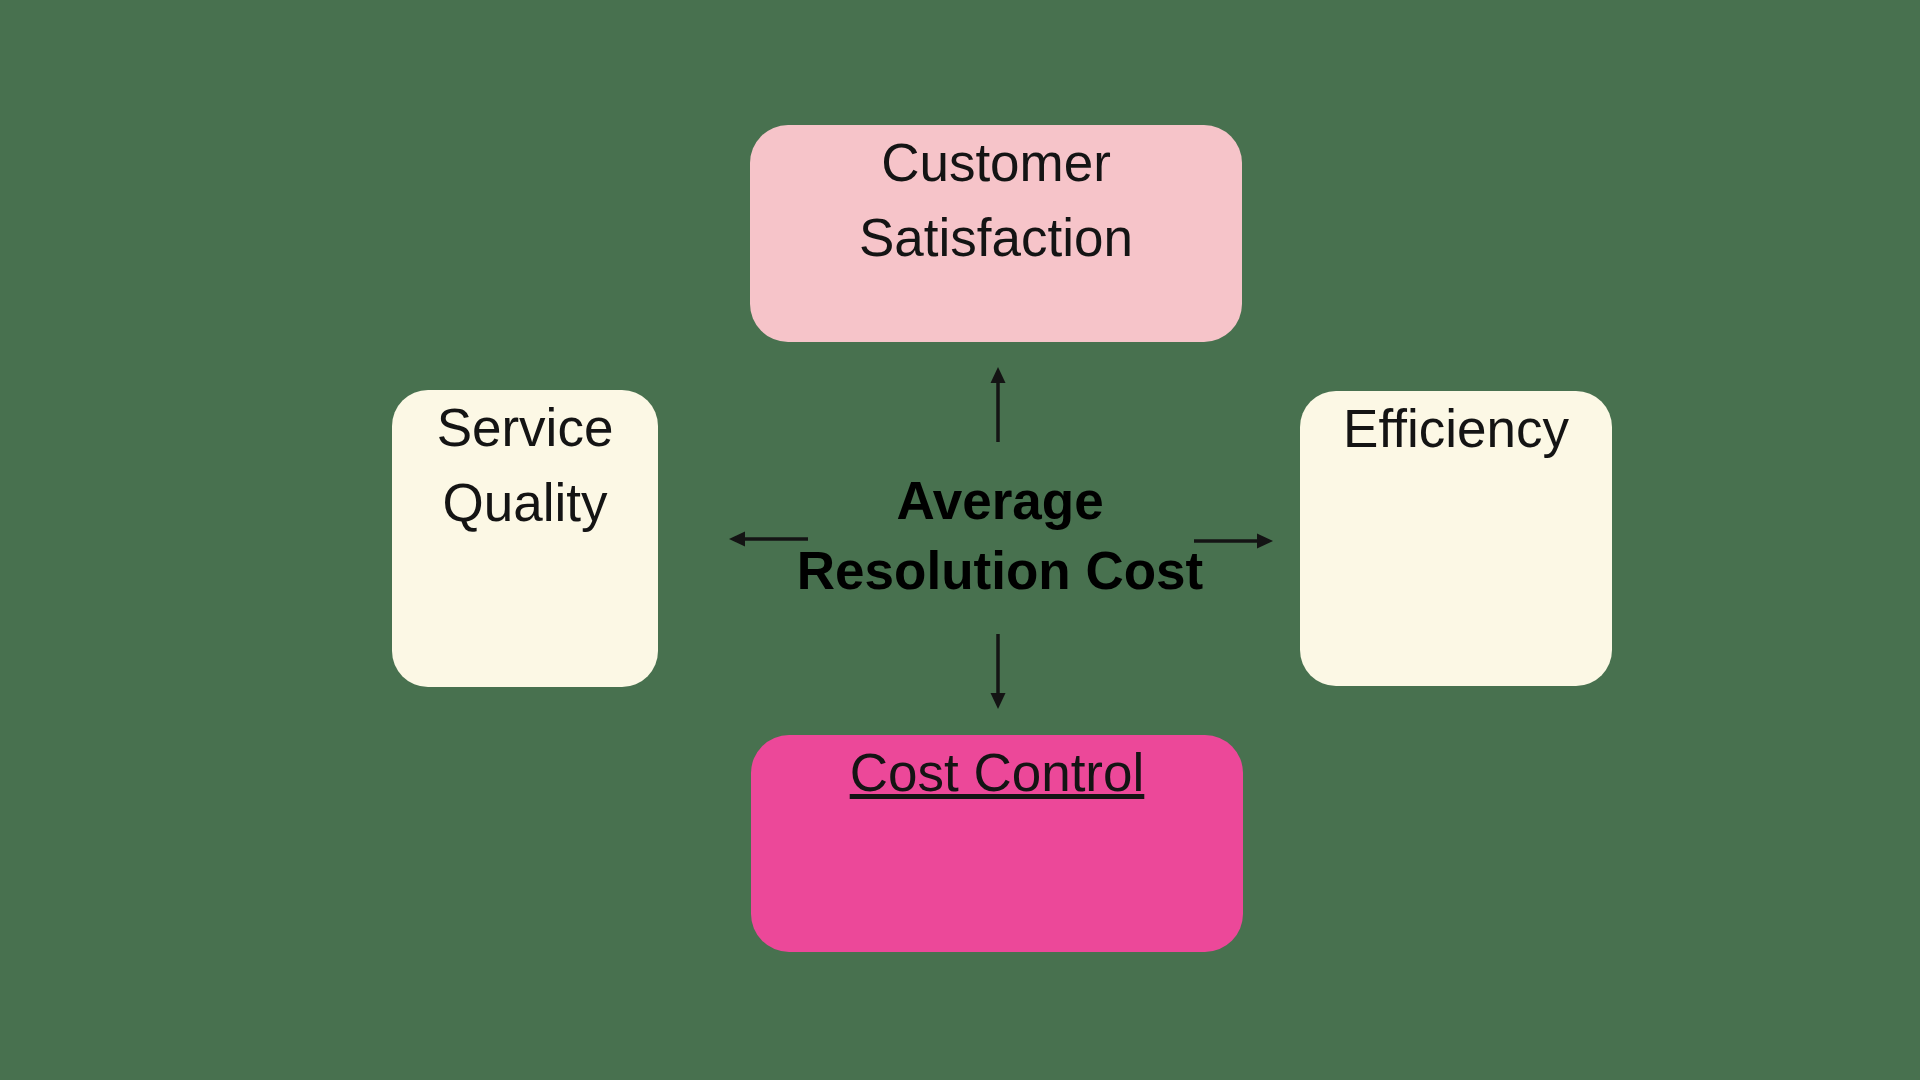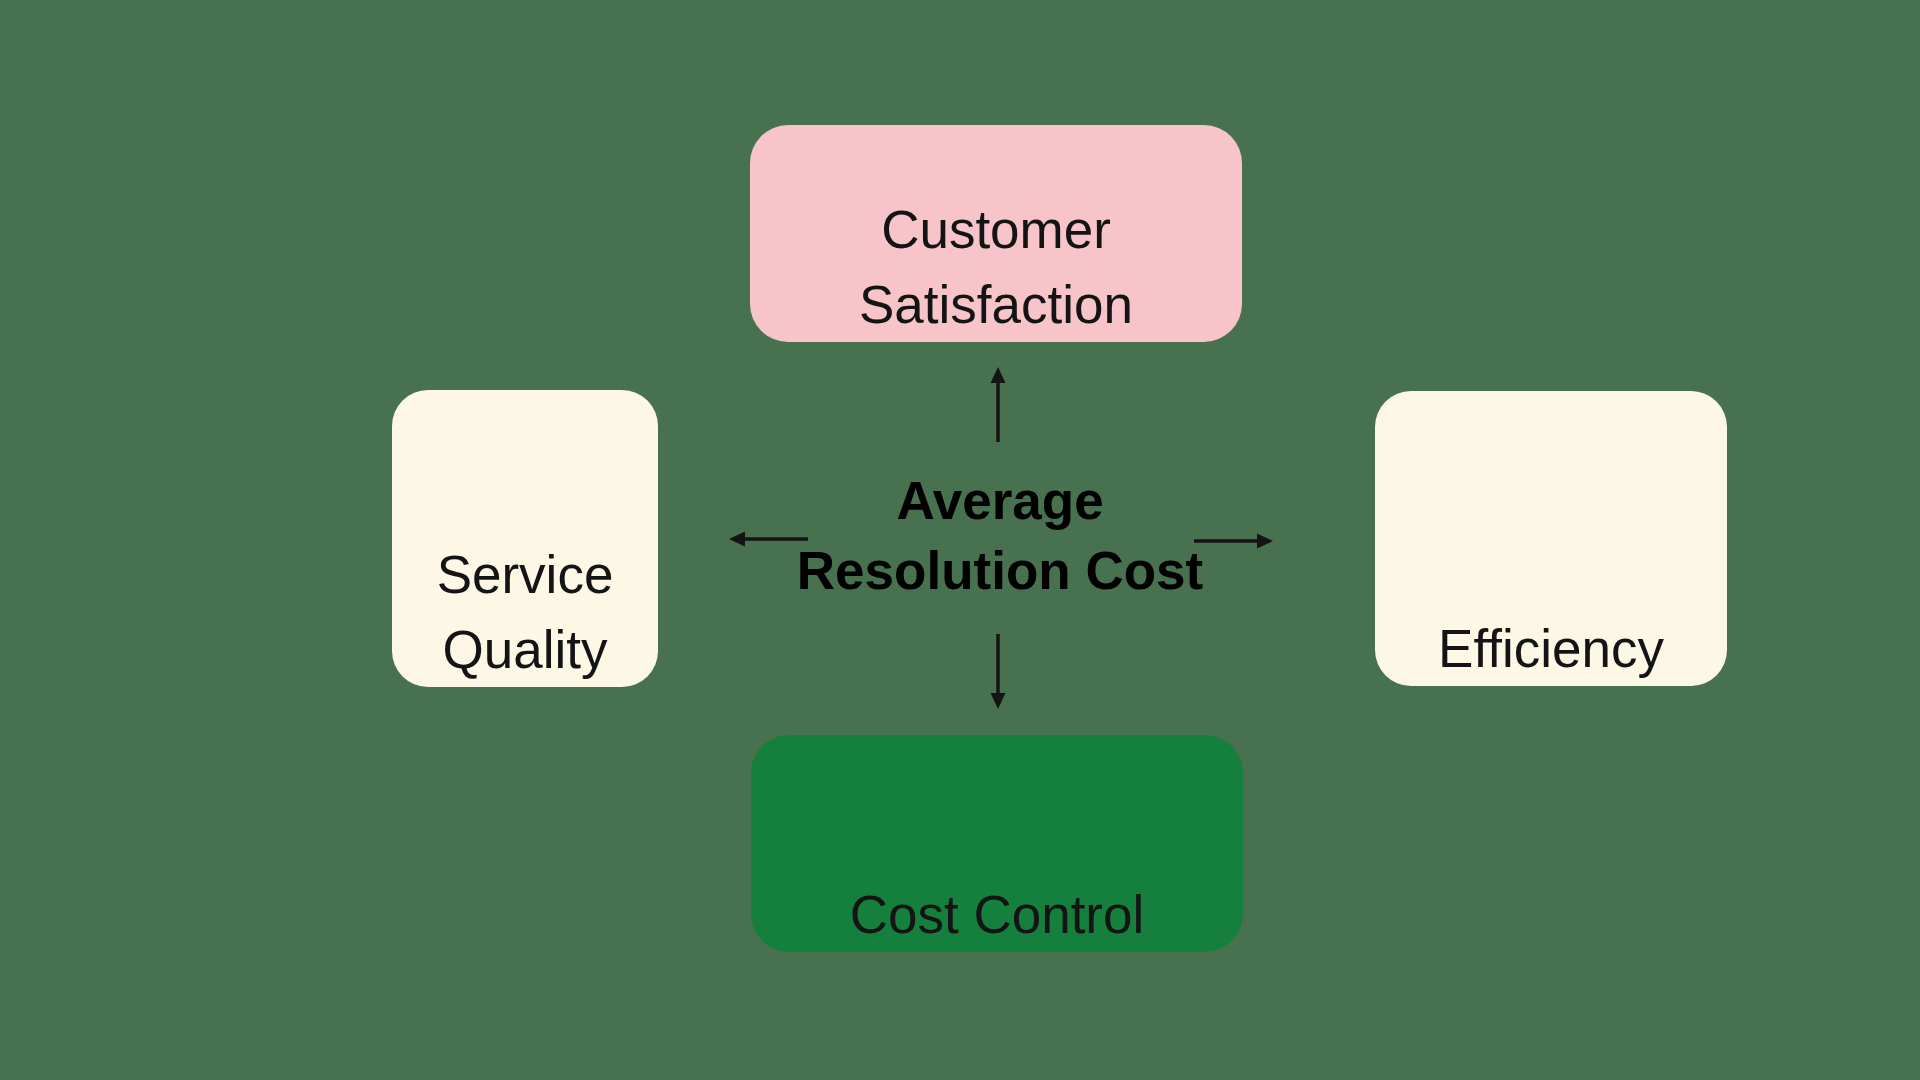--- a/index.html
+++ b/index.html
@@ -12,21 +12,21 @@
   }
   .canvas {
     position: relative;
     width: 1920px;
     height: 1080px;
     background: #48714f; 
   }
   .node {
     position: absolute;
     display: flex;
-    align-items: flex-end;
+    align-items: flex-start;
     justify-content: center;
     text-align: center;
     color: #141414; 
     font-size: 53px;
     line-height: 1.42;
     font-weight: 400;
     box-sizing: border-box;
   }
   .node .node-label { display: block; }
   .node-top {
@@ -35,21 +35,21 @@
   }
   .node-bottom {
     left: 751px; top: 735px; width: 492px; height: 217px;
     border-radius: 38px; padding: 0 24px;
   }
   .node-left {
     left: 392px; top: 390px; width: 266px; height: 297px;
     border-radius: 36px; padding: 0 22px;
   }
   .node-right {
-    left: 1375px; top: 391px; width: 352px; height: 295px;
+    left: 1300px; top: 391px; width: 312px; height: 295px;
     border-radius: 36px; padding: 0 22px;
   }
   .center-label {
     position: absolute;
     left: 748px; top: 466px; width: 504px;
     text-align: center;
     color: #000000; 
     font-size: 53px;
     font-weight: 700;
     line-height: 70px;
@@ -75,21 +75,21 @@
   </div>
 
   <div class="node node-left" style="background: rgb(252, 248, 229);">
     <span class="node-label">Service Quality</span>
   </div>
 
   <div class="node node-right" style="background: rgb(252, 248, 229);">
     <span class="node-label">Efficiency</span>
   </div>
 
-  <div class="node node-bottom" style="background: #15803d;">
+  <div class="node node-bottom" style="background: #ec4899; text-decoration: underline;">
     <span class="node-label">Cost Control</span>
   </div>
 
   <div class="center-label">
     <div>Average</div>
     <div>Resolution Cost</div>
   </div>
 
   <svg class="arrow arrow-up" width="30" height="80" viewBox="0 0 30 80">
     <path class="shaft" d="M15 78 V16"></path>

